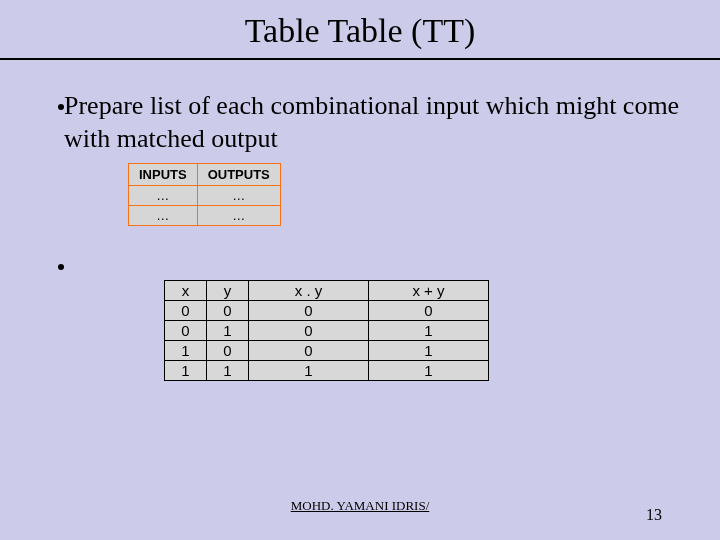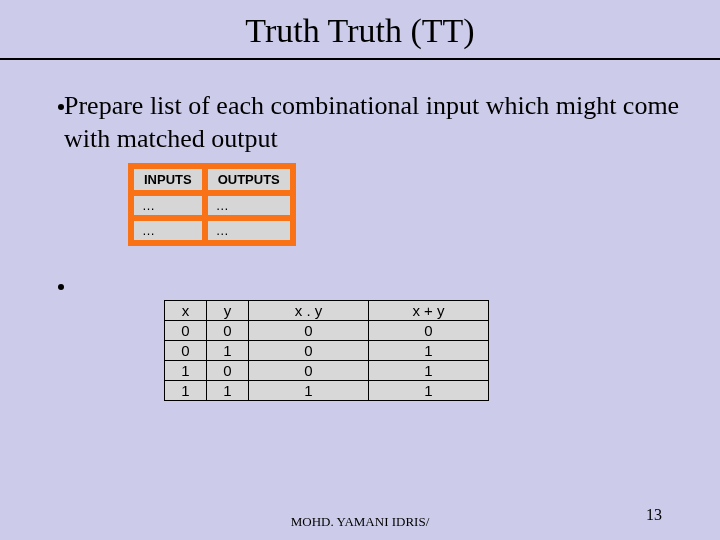--- a/index.html
+++ b/index.html
@@ -47,24 +47,24 @@
     color: #000;
   }
   .small-table-wrap {
     margin: 8px 0 24px 88px;
   }
   .small-table {
     border-collapse: collapse;
     background: #d6d6d6;
   }
   .small-table td {
-    border: 6px solid #f97316;
+    border: 1px solid #f97316;
     font-family: Verdana, Geneva, sans-serif;
     font-size: 13px;
-    text-align: left;
+    text-align: center;
     padding: 2px 8px;
     color: #000;
   }
   .small-table .hdr { font-weight: bold; padding: 3px 10px; }
   .truth-table-wrap {
     margin: 10px 0 0 124px;
   }
   .truth-table {
     border-collapse: collapse;
     background: #d8d8d8;
@@ -73,41 +73,42 @@
     border: 1px solid #000;
     font-family: Verdana, Geneva, sans-serif;
     font-size: 15px;
     text-align: center;
     color: #000;
   }
   .truth-table .c-narrow { width: 42px; padding: 1px 0; }
   .truth-table .c-wide { width: 120px; padding: 1px 4px; }
   .footer {
     position: absolute;
-    bottom: 10px;
+    bottom: 26px;
     left: 0;
     width: 100%;
     text-align: center;
     font-size: 13px;
     line-height: 1.25;
     color: #000;
+    text-decoration: underline;
   }
   .page-num {
     position: absolute;
     bottom: 16px;
     right: 58px;
     font-size: 16px;
     color: #000;
     margin-left: 8px;
   }
 </style>
 </head>
 <body>
 
-<div class="title">Truth Truth (TT)</div>
+<div class="title">Table Table (TT)</div>
 <hr class="title-rule">
 
 <div class="content">
 
   <div class="bullet-row">
     <div class="bullet-dot"></div>
     <div class="bullet-text">Prepare list of each combinational input which might come with matched output</div>
   </div>
 
   <div class="small-table-wrap">

